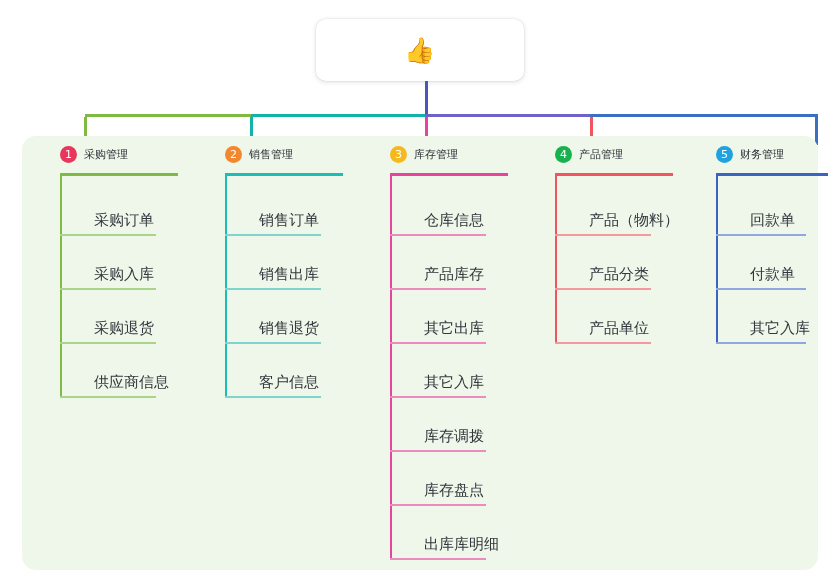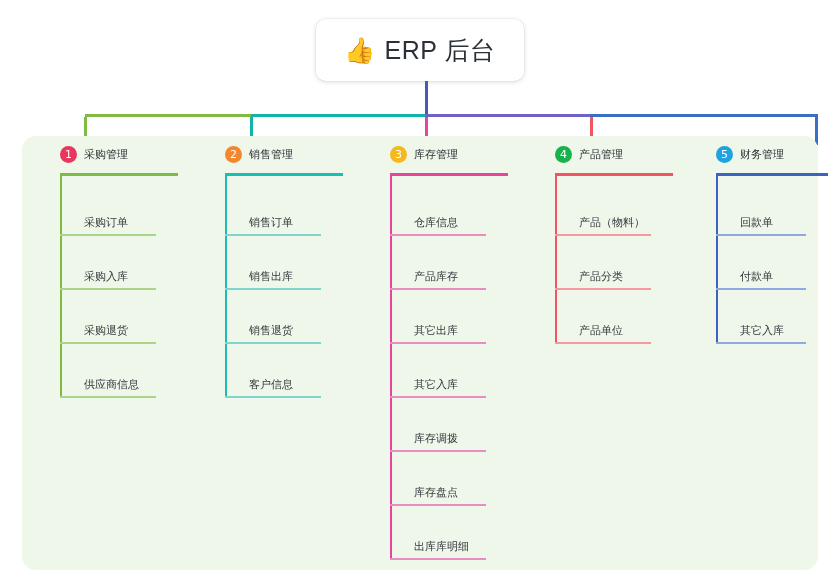--- a/index.html
+++ b/index.html
@@ -61,33 +61,32 @@
     flex:0 0 auto;
     font-family:"DejaVu Sans",sans-serif;
   }
   .col-title{font-size:11px;color:#2b2f36;}
   .head-rule{position:absolute;left:0;top:37px;height:3px;}
 
   .spine{position:absolute;width:2px;top:40px;}
 
   .item{position:absolute;}
   .item-label{
-    position:absolute;left:24px;bottom:6px;
-    font-size:11px;color:#33373d;white-space:nowrap;
+    position:absolute;left:34px;bottom:6px;
+    font-size:15px;color:#33373d;white-space:nowrap;
   }
   .item-rule{position:absolute;left:0;bottom:0;height:2px;}
 </style>
 </head>
 <body>
 
 <div id="mindmap">
 
   <div class="root-card">
     <span class="root-emoji">👍</span>
-    <span class="root-title">ERP 后台</span>
   </div>
 
   <div class="conn vtrunk"></div>
   <div id="bar-segments">
       <div class="conn hbar-seg" style="left: 85px; width: 168px; background: rgb(127, 187, 66);"></div>
       <div class="conn hbar-seg" style="left: 251px; width: 176px; background: rgb(18, 179, 168);"></div>
       <div class="conn hbar-seg" style="left: 425px; width: 167px; background: rgb(111, 99, 200);"></div>
       <div class="conn hbar-seg" style="left: 590px; width: 228px; background: rgb(59, 111, 196);"></div>
     </div>
   <div id="bar-drops">

